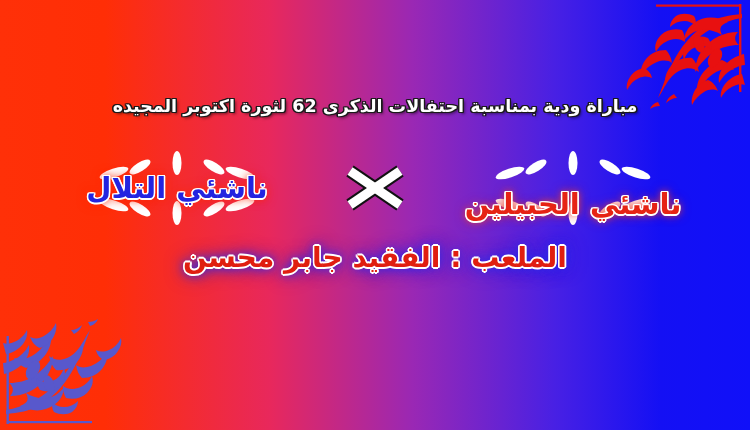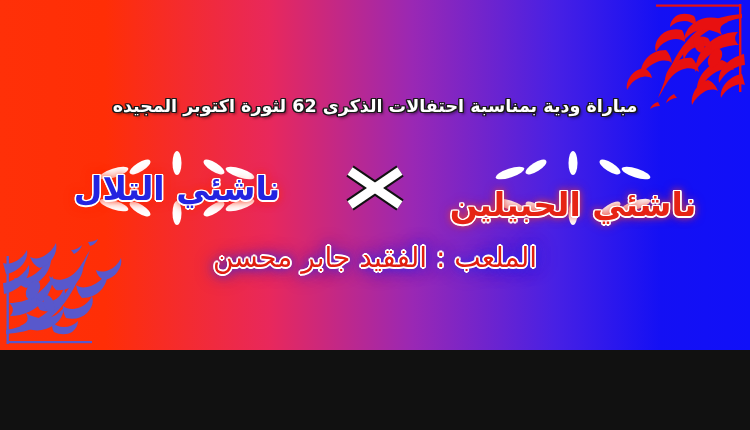--- a/index.html
+++ b/index.html
@@ -4,21 +4,21 @@
 <style>
   html, body {
     margin: 0;
     padding: 0;
     background: #111;
   }
 
   .poster {
     position: relative;
     width: 750px;
-    height: 350px;
+    height: 430px;
     overflow: hidden;
     font-family: "DejaVu Sans", "Liberation Sans", sans-serif;
     background: linear-gradient(90deg,
                 #FF3008 0%,
                 #FF2E06 14%,
                 #E8285C 36%,
                 #9A28B4 55%,
                 #4820E4 74%,
                 #1410F4 88%,
                 #1010F8 100%);
@@ -97,21 +97,21 @@
     transform: translate(-50%, -50%);
     width: 170px;
     height: 74px;
     pointer-events: none;
   }
   .burst svg { display: block; }
 
   .team-name {
     position: relative;
     z-index: 3;
-    font-size: 33px;
+    font-size: 29px;
     font-weight: bold;
     white-space: nowrap;
     line-height: 1;
   }
 
   
   .team-left .team-name {
     color: #2424E0;
     text-shadow:
        1.5px 0 0 #ffffff, -1.5px 0 0 #ffffff,
@@ -150,21 +150,21 @@
   
   .details {
     position: absolute;
     top: 238px;
     left: 0;
     right: 0;
     text-align: center;
   }
   .detail-line {
     font-size: 27px;
-    font-weight: normal;
+    font-weight: bold;
     color: #E01E10;
     line-height: 1.42;
     white-space: nowrap;
     text-shadow:
        1.6px 0 0 #ffffff, -1.6px 0 0 #ffffff,
        0 1.6px 0 #ffffff, 0 -1.6px 0 #ffffff,
        1.3px 1.3px 0 #ffffff, -1.3px 1.3px 0 #ffffff,
        1.3px -1.3px 0 #ffffff, -1.3px -1.3px 0 #ffffff,
        0 0 8px #2a2ae8, 0 0 14px #2a2ae8, 0 0 20px rgba(40,40,230,.7);
   }

